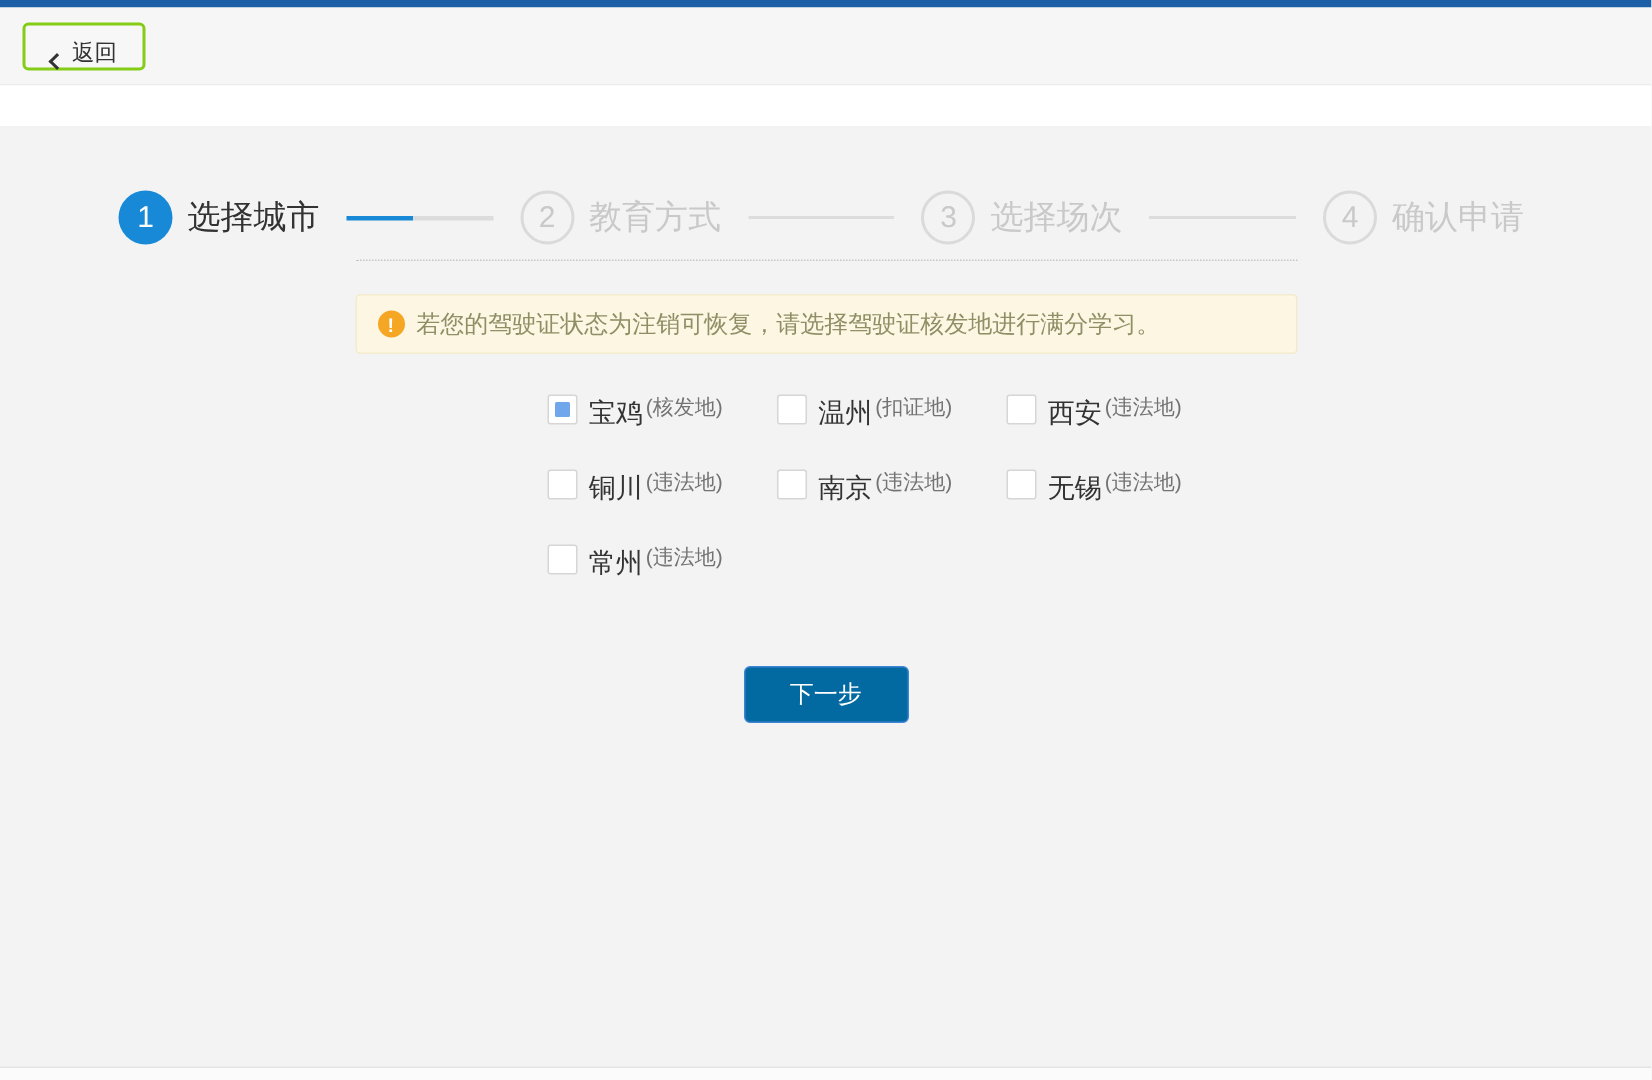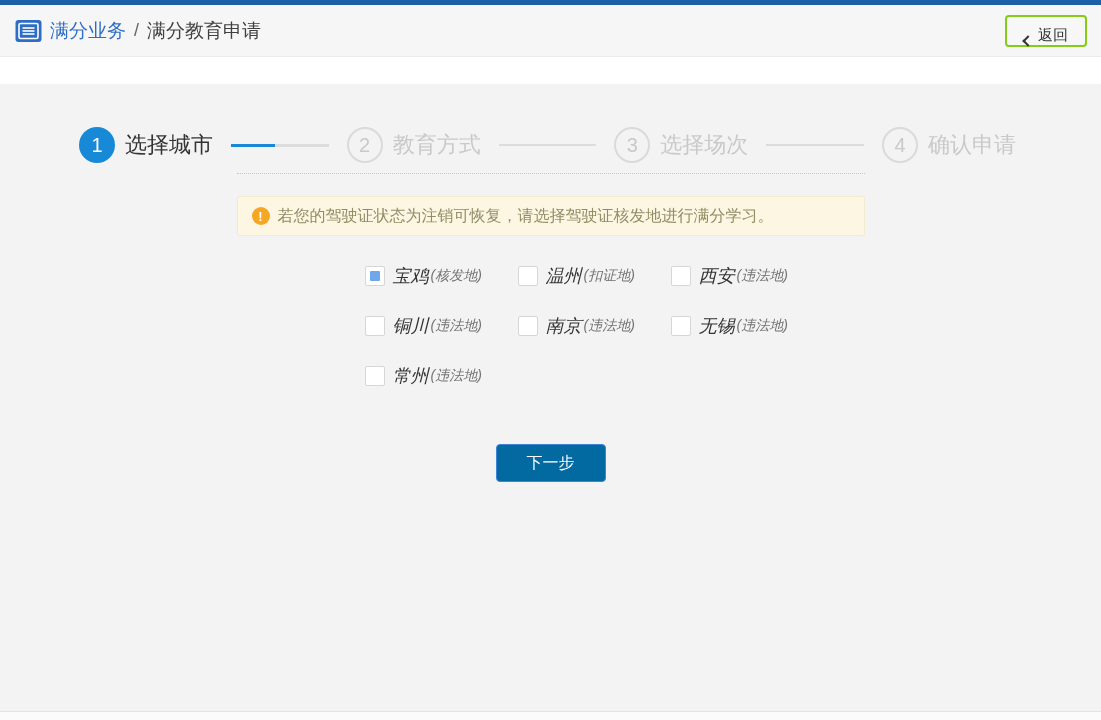--- a/index.html
+++ b/index.html
@@ -57,21 +57,21 @@
     border-radius:3px; display:flex; align-items:center; padding:0 14px; gap:8px;
   }
   .warn-icon {
     width:18px; height:18px; border-radius:50%; background:#f5a623; color:#fff;
     font-size:13px; font-weight:bold; display:flex; align-items:center;
     justify-content:center; flex:0 0 auto;
   }
   .notice-text { font-size:16px; color:#8f8f66; }
   
   .cities { margin:27px 0 0 128px; width:470px; display:flex; flex-wrap:wrap; }
-  .city { width:153px; height:26px; margin-bottom:24px; display:flex; align-items:center; cursor:pointer;font-style:italic; }
+  .city { width:153px; height:26px; margin-bottom:24px; display:flex; align-items:flex-start; cursor:pointer; }
   .checkbox {
     width:20px; height:20px; background:#fff; border:1px solid #d6d6d6;
     border-radius:2px; display:flex; align-items:center; justify-content:center;
     flex:0 0 auto;
   }
   .checkbox .inner { width:10px; height:10px; border-radius:1px; background:transparent; }
   .checkbox.checked .inner { background:#6fa7ea; }
   .city-name { margin-left:8px; font-size:18px; color:#333; }
   .city-tag { margin-left:2px; font-size:14px; color:#737373; }
   
@@ -80,34 +80,20 @@
     width:110px; height:38px; background:#0369a1; color:#fff; border:1px solid #3f83d6;
     border-radius:4px; font-size:16px; cursor:pointer; font-family:inherit;
   }
 </style>
 </head>
 <body>
 
 <div class="topbar"></div>
 
 <header class="appheader">
-  <div class="breadcrumb">
-    <span class="crumb-icon">
-      <svg width="27" height="24" viewBox="0 0 27 24">
-        <rect x="0.5" y="1" width="26" height="22" rx="3" fill="#2d6dc5"></rect>
-        <rect x="4" y="4.5" width="19" height="15" rx="1.5" fill="none" stroke="#ffffff" stroke-width="1.6"></rect>
-        <line x1="7.5" y1="9" x2="19.5" y2="9" stroke="#ffffff" stroke-width="1.6"></line>
-        <line x1="7.5" y1="12" x2="19.5" y2="12" stroke="#ffffff" stroke-width="1.6"></line>
-        <line x1="7.5" y1="15" x2="19.5" y2="15" stroke="#ffffff" stroke-width="1.6"></line>
-      </svg>
-    </span>
-    <span class="crumb-section">满分业务</span>
-    <span class="crumb-sep">/</span>
-    <span class="crumb-page">满分教育申请</span>
-  </div>
   <button class="back-btn">
     <span class="chev"></span>
     <span>返回</span>
   </button>
 </header>
 
 <div class="white-strip"></div>
 
 <div class="panel">
 

